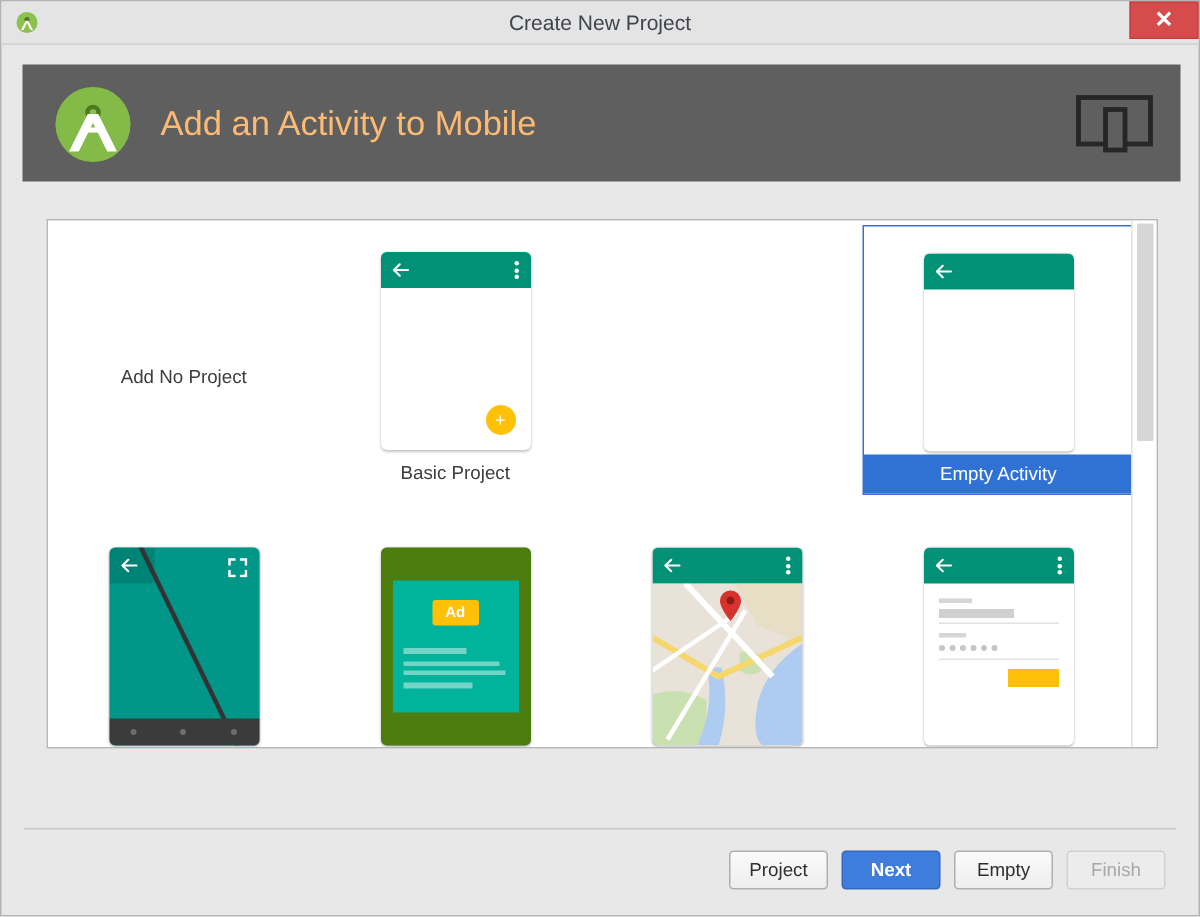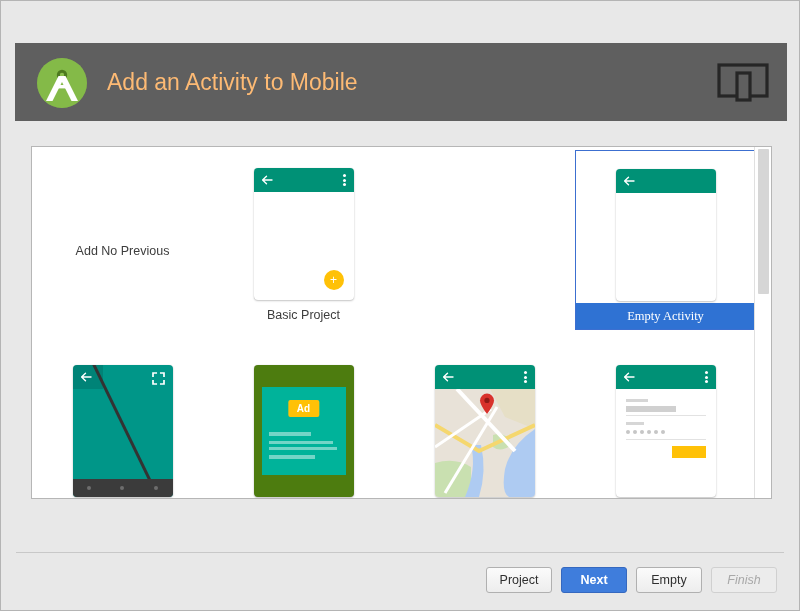--- a/index.html
+++ b/index.html
@@ -102,21 +102,20 @@
     height: 152px;
   }
   .tile .tile-label {
     height: 26px; line-height: 26px;
     text-align: center;
     font-size: 12.5px;
     color: #3d3d3d;
   }
   .tile.selected {
     border: 1px solid #3c6fd0;
-    font-family: Liberation Serif, serif;
   }
   .tile.selected .tile-label {
     background: #2f72d3;
     color: #ffffff;
   }
 
   
   .phone {
     position: absolute;
     left: 50%;
@@ -259,28 +258,38 @@
     background: #3f7ddc;
     border-color: #3568bf;
     color: #ffffff;
     font-weight: bold;
   }
   .btn.disabled {
     color: #a8a8a8;
     background: #ececec;
     border-color: #d0d0d0;
     cursor: default;
-    font-style: italic;
   }
 </style>
 </head>
 <body>
 
 <div id="dialog">
 
+  <div id="titlebar">
+    <svg id="app-icon" viewBox="0 0 16 16">
+      <circle cx="8" cy="8" r="7" fill="#8cc04f"></circle>
+      <circle cx="8" cy="6" r="1.7" fill="#4f7a23"></circle>
+      <path d="M4 13 L7.2 6.8 L8.8 6.8 L12 13 L10.4 13 L8 8.4 L5.6 13 Z" fill="#ffffff"></path>
+    </svg>
+    <div id="title-text">Create New Project</div>
+    <div id="close-button">
+      <span>✕</span>
+    </div>
+  </div>
 
   <div id="header">
     <svg id="header-logo" viewBox="0 0 56 56">
       <circle cx="28" cy="28" r="25" fill="#8cc04f"></circle>
       <circle cx="28" cy="28" r="25" fill="#76b03d" opacity="0.35"></circle>
       <circle cx="28" cy="20" r="5.2" fill="#4d7a1f"></circle>
       <circle cx="28" cy="20" r="2.2" fill="#8cc04f"></circle>
       <path d="M12 46 L24.5 21 L31.5 21 L44 46 L37.5 46 L28 27 L18.5 46 Z" fill="#ffffff"></path>
       <rect x="24" y="30" width="8" height="3.4" fill="#ffffff"></rect>
     </svg>
@@ -289,21 +298,21 @@
       <rect x="2" y="5" width="48" height="31" fill="none" stroke="#262626" stroke-width="3.2"></rect>
       <rect x="20" y="13" width="13" height="27" fill="#5f5f5f" stroke="#262626" stroke-width="3.2"></rect>
     </svg>
   </div>
 
   <div id="content-panel">
     <div id="grid">
 
       <div class="tile" style="left:0px;  top:3px;">
         <div class="thumb-area">
-          <div class="no-activity-text">Add No Previous</div>
+          <div class="no-activity-text">Add No Project</div>
         </div>
         <div class="tile-label"></div>
       </div>
 
       <div class="tile" style="left:181px; top:3px;">
         <div class="thumb-area">
           <div class="phone">
             <div class="appbar"></div>
             <svg class="back-arrow" viewBox="0 0 12 12">
               <path d="M11 6 H2 M5.5 2.2 L1.6 6 L5.5 9.8" fill="none" stroke="#ffffff" stroke-width="1.4" stroke-linecap="round" stroke-linejoin="round"></path>

